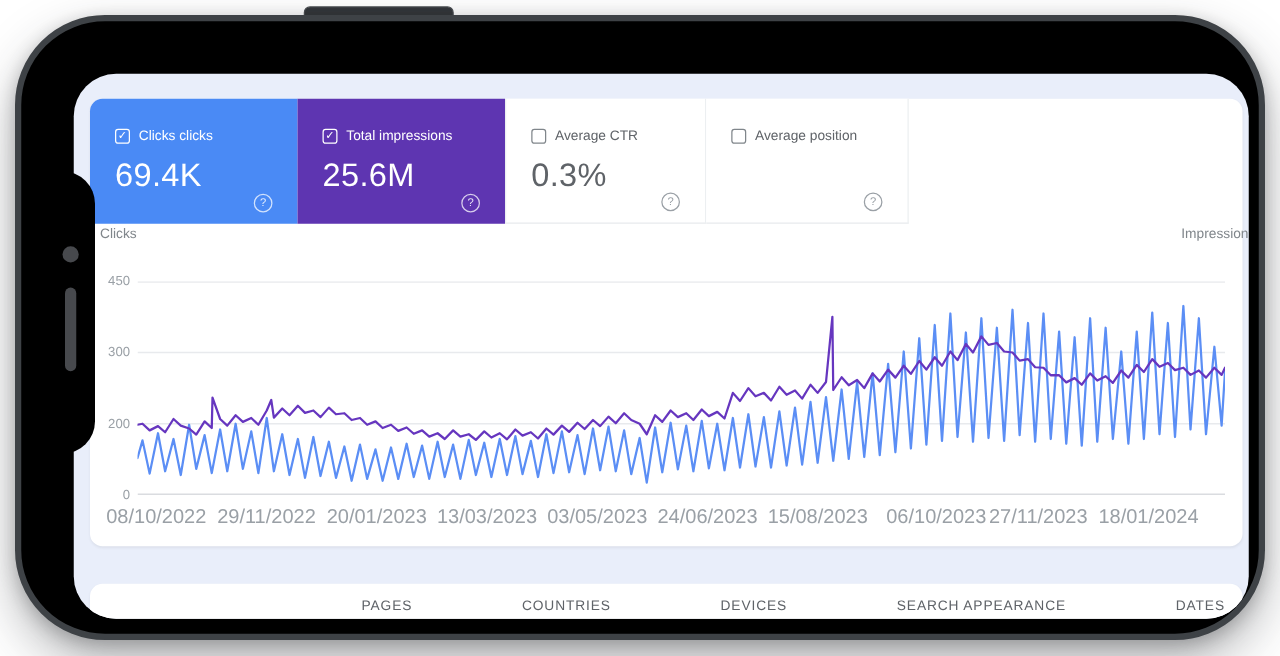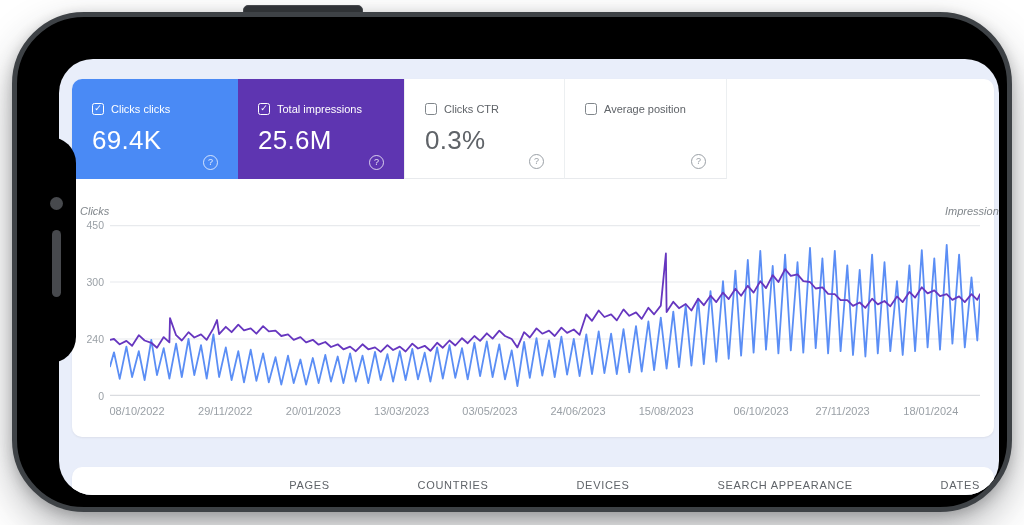--- a/index.html
+++ b/index.html
@@ -33,27 +33,27 @@
   .cbx{width:12px;height:12px;box-sizing:border-box;border:1.6px solid #fff;border-radius:2.5px;
     font-size:9px;line-height:9px;text-align:center;color:#fff;font-weight:bold;}
   .mcard.white .cbx{border-color:#80868b;}
   .help{position:absolute;right:20px;bottom:9px;width:13px;height:13px;border-radius:50%;
     border:1px solid rgba(255,255,255,.75);color:rgba(255,255,255,.85);
     font-size:9px;line-height:12px;text-align:center;cursor:pointer;}
   .mcard.white .help{border-color:#9aa0a6;color:#9aa0a6;}
 
   
   .chart-region{position:absolute;left:0;top:100px;width:922px;height:258px;}
-  .axis-title{position:absolute;top:26px;font-size:11px;color:#80868b;white-space:nowrap;font-style:italic;}
+  .axis-title{position:absolute;top:2px;font-size:11px;color:#80868b;white-space:nowrap;}
   .axis-title.left{left:8px;}
   .axis-title.right{left:873px;}
   .ytick{position:absolute;width:26px;text-align:right;left:6px;font-size:10.5px;color:#9aa0a6;}
   .plot{position:absolute;left:38px;top:46px;width:870px;height:172px;}
   .xticks{position:absolute;left:38px;top:226px;width:870px;height:14px;}
-  .xtick{position:absolute;transform:translateX(-50%);font-size:11px;color:#9aa0a6;white-space:nowrap;margin-left:12px;}
+  .xtick{position:absolute;transform:translateX(-50%);font-size:16px;color:#9aa0a6;white-space:nowrap;}
 
   
   .tabs-card{position:absolute;left:13px;top:408px;width:922px;height:60px;background:#fff;
     border-radius:10px 10px 0 0;box-shadow:0 1px 2px rgba(60,64,67,.08);}
   .tabs-row{display:flex;justify-content:space-between;padding:12px 14px 0 75px;}
   .tab{font-size:11px;letter-spacing:.7px;color:#5f6368;font-weight:500;white-space:nowrap;cursor:pointer;}
   .tab.active{color:#202124;font-weight:700;margin-top:48px;}
 </style>
 </head>
 <body>
@@ -82,42 +82,42 @@
               <span class="cbx">✓</span>
               <span>Total impressions</span>
             </div>
             <div class="value">25.6M</div>
             <div class="help">?</div>
           </div>
 
           <div class="mcard white" style="width:161px;">
             <div class="lblrow">
               <span class="cbx"></span>
-              <span>Clicks CTR</span>
+              <span>Average CTR</span>
             </div>
             <div class="value">0.3%</div>
             <div class="help">?</div>
           </div>
 
           <div class="mcard white" style="width:162px;">
             <div class="lblrow">
               <span class="cbx"></span>
               <span>Average position</span>
             </div>
             <div class="help">?</div>
           </div>
         </div>
 
         <div class="chart-region">
           <div class="axis-title left">Clicks</div>
           <div class="axis-title right">Impressions</div>
 
           <div class="ytick" style="top:40px">450</div>
           <div class="ytick" style="top:97px">300</div>
-          <div class="ytick" style="top:154px">240</div>
+          <div class="ytick" style="top:154px">200</div>
           <div class="ytick" style="top:211px">0</div>
 
           <svg id="plot" class="plot" viewBox="0 0 870 172" preserveAspectRatio="none">
               <line x1="0" x2="870" y1="0.6" y2="0.6" stroke="#e8eaed" stroke-width="1.1"></line>
               <line x1="0" x2="870" y1="57" y2="57" stroke="#e8eaed" stroke-width="1.1"></line>
               <line x1="0" x2="870" y1="114" y2="114" stroke="#e8eaed" stroke-width="1.1"></line>
               <line x1="0" x2="870" y1="170.4" y2="170.4" stroke="#dadce0" stroke-width="1.1"></line>
               <polyline points="0.0,141.4 4.0,127.3 9.7,153.9 16.4,121.6 22.1,152.0 28.8,126.2 34.6,155.0 41.3,114.8 47.0,150.1 53.7,123.1 59.4,153.5 66.1,118.6 71.8,152.0 78.5,114.0 84.3,150.1 91.0,120.1 96.7,153.5 103.4,109.4 109.1,152.0 115.8,122.4 121.6,155.0 128.3,126.2 134.0,157.3 140.7,124.6 146.4,155.8 153.1,128.4 158.8,157.3 165.5,132.2 171.3,159.6 178.0,130.7 183.7,158.1 190.4,134.5 196.1,159.6 202.8,133.0 208.6,158.1 215.3,130.0 221.0,156.6 227.7,131.5 233.4,158.1 240.1,128.4 245.8,156.6 252.5,130.7 258.3,158.1 265.0,126.9 270.7,155.0 277.4,129.2 283.1,156.6 289.8,126.2 295.6,155.0 302.3,123.9 308.0,154.3 314.7,127.7 320.4,156.6 327.1,122.4 332.8,153.5 339.5,120.1 345.3,152.8 352.0,123.1 357.7,154.3 364.4,117.8 370.1,151.2 376.8,116.3 382.6,152.0 389.3,119.3 395.0,154.3 401.7,125.4 407.4,161.1 414.1,117.0 419.8,152.8 426.5,113.2 432.3,150.5 439.0,115.5 444.7,152.0 451.4,111.7 457.1,149.7 463.8,114.0 469.6,151.2 476.3,109.4 482.0,149.0 488.7,106.4 494.4,148.2 501.1,108.7 506.8,149.0 513.5,104.1 519.3,147.4 526.0,101.1 531.7,146.7 538.4,96.5 544.1,145.2 550.8,92.7 556.6,143.6 563.3,86.6 569.0,142.1 575.7,80.6 581.4,140.6 588.1,73.7 593.8,139.1 600.5,66.1 606.3,136.8 613.0,56.2 618.7,133.8 625.4,45.6 631.1,130.7 637.8,35.0 643.6,127.7 650.3,25.8 656.0,124.6 662.7,41.0 668.4,128.4 675.1,29.6 680.8,125.4 687.5,37.2 693.3,127.7 700.0,22.8 705.7,123.1 712.4,33.4 718.1,128.4 724.8,25.8 730.6,126.2 737.3,40.3 743.0,130.0 749.7,44.8 755.4,131.5 762.1,29.6 767.8,128.4 774.5,37.2 780.3,126.2 787.0,56.2 792.7,130.0 799.4,40.3 805.1,126.2 811.8,25.1 817.6,122.4 824.3,33.4 830.0,124.6 836.7,19.8 842.4,118.6 849.1,29.6 854.8,122.4 861.5,52.4 867.3,115.5 870.0,72.2" fill="none" stroke="#5b8ef5" stroke-width="1.8" stroke-linejoin="round" stroke-linecap="round"></polyline>
               <polyline points="0.0,114.8 4.0,114.0 9.7,119.3 16.4,115.9 22.1,120.8 28.8,110.2 34.6,115.5 41.3,117.8 47.0,122.7 53.7,112.1 59.4,117.4 60.0,93.1 66.1,110.2 71.8,115.5 78.5,107.2 84.3,112.5 91.0,109.4 96.7,114.8 103.4,103.4 107.0,95.0 109.1,109.1 115.8,101.8 121.6,107.2 128.3,99.6 134.0,105.3 140.7,103.4 146.4,108.7 153.1,101.1 158.8,106.4 165.5,105.6 171.3,111.0 178.0,109.4 183.7,114.8 190.4,112.1 196.1,117.4 202.8,114.8 208.6,119.7 215.3,117.0 221.0,122.0 227.7,119.3 233.4,124.3 240.1,121.6 245.8,126.2 252.5,119.3 258.3,124.3 265.0,122.4 270.7,126.9 277.4,120.1 283.1,125.0 289.8,121.6 295.6,126.5 302.3,118.6 308.0,123.5 314.7,120.8 320.4,125.8 327.1,117.8 332.8,122.7 339.5,115.5 345.3,120.5 352.0,113.2 357.7,118.2 364.4,111.0 370.1,115.9 376.8,108.3 382.6,113.6 389.3,105.6 395.0,111.0 401.7,114.0 407.4,122.4 414.1,107.2 419.8,112.5 426.5,103.4 432.3,108.7 439.0,105.6 444.7,111.0 451.4,102.6 457.1,107.9 463.8,104.5 469.6,109.8 476.3,89.3 482.0,95.8 488.7,85.5 494.4,92.0 501.1,89.3 506.8,95.4 513.5,84.4 519.3,90.8 526.0,87.4 531.7,93.9 538.4,82.8 544.1,89.3 550.8,80.6 555.9,28.5 556.6,87.0 563.3,76.8 569.0,83.2 575.7,79.0 581.4,85.5 588.1,73.7 593.8,80.2 600.5,70.7 606.3,77.1 613.0,67.6 618.7,74.1 625.4,63.8 631.1,70.7 637.8,60.8 643.6,67.6 650.3,56.2 656.0,63.1 662.7,50.2 668.4,57.0 675.1,44.1 680.8,50.9 687.5,49.4 693.3,56.2 700.0,57.0 705.7,63.5 712.4,62.3 718.1,68.8 724.8,69.2 730.6,75.2 737.3,75.2 743.0,80.9 749.7,77.5 755.4,82.8 762.1,73.7 767.8,79.4 774.5,76.0 780.3,81.3 787.0,71.4 792.7,77.1 799.4,66.9 805.1,72.6 811.8,62.3 817.6,68.4 824.3,65.4 830.0,71.1 836.7,69.2 842.4,74.9 849.1,71.4 854.8,77.1 861.5,69.2 867.3,74.9 870.0,69.2" fill="none" stroke="#6636bf" stroke-width="1.8" stroke-linejoin="round" stroke-linecap="round"></polyline>
             </svg>

